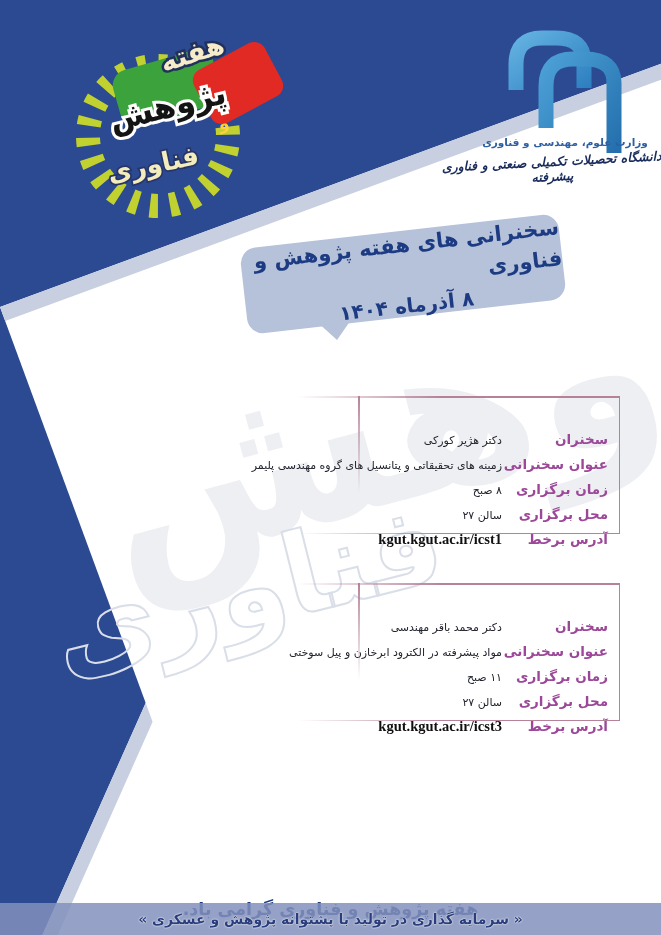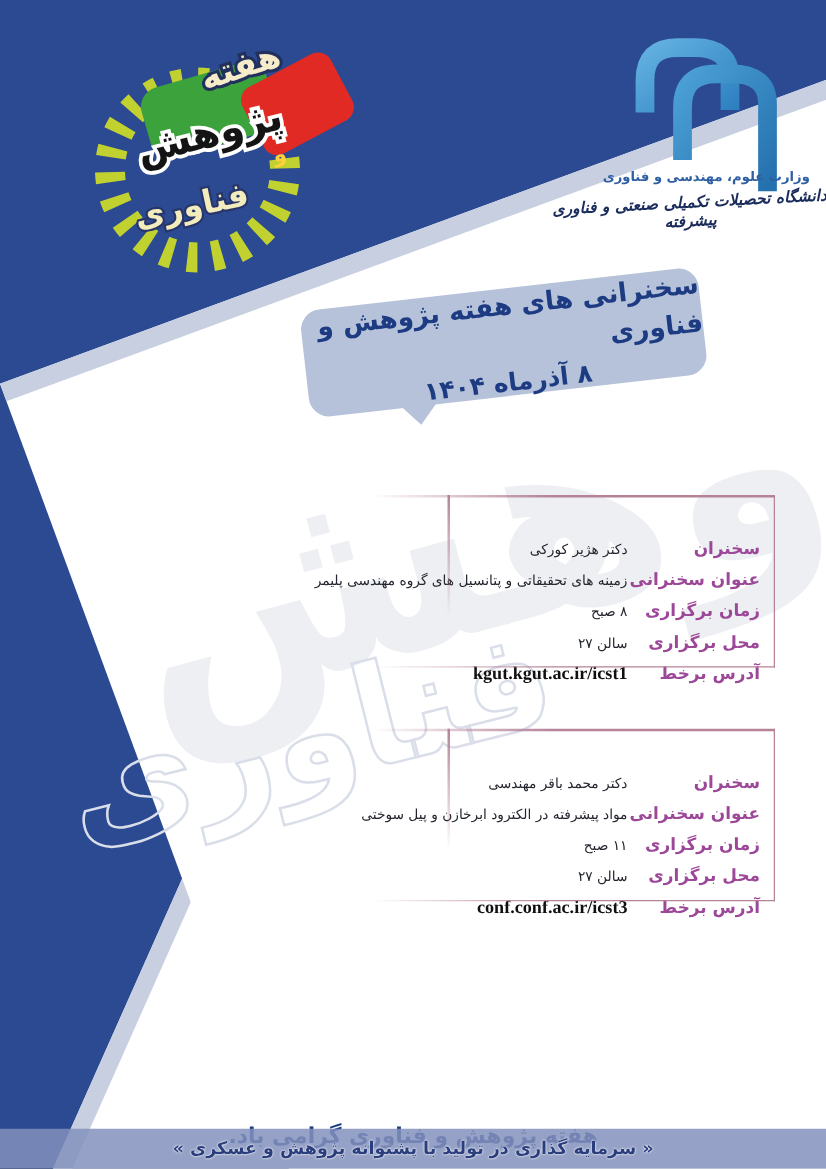--- a/index.html
+++ b/index.html
@@ -188,21 +188,21 @@
     <div class="row">
       <div class="label">زمان برگزاری</div>
       <div class="value">۱۱ صبح</div>
     </div>
     <div class="row">
       <div class="label">محل برگزاری</div>
       <div class="value">سالن ۲۷</div>
     </div>
     <div class="row">
       <div class="label">آدرس برخط</div>
-      <div class="value url">conf.conf.ac.ir/icst3</div>
+      <div class="value url">kgut.kgut.ac.ir/icst3</div>
     </div>
   </div>
 
   <div class="greeting">هفته پژوهش و فناوری گرامی باد.</div>
   <div class="quote-strip">
     <span>« سرمایه گذاری در تولید با پشتوانه پژوهش و عسکری »</span>
   </div>
 
 </div>
 

